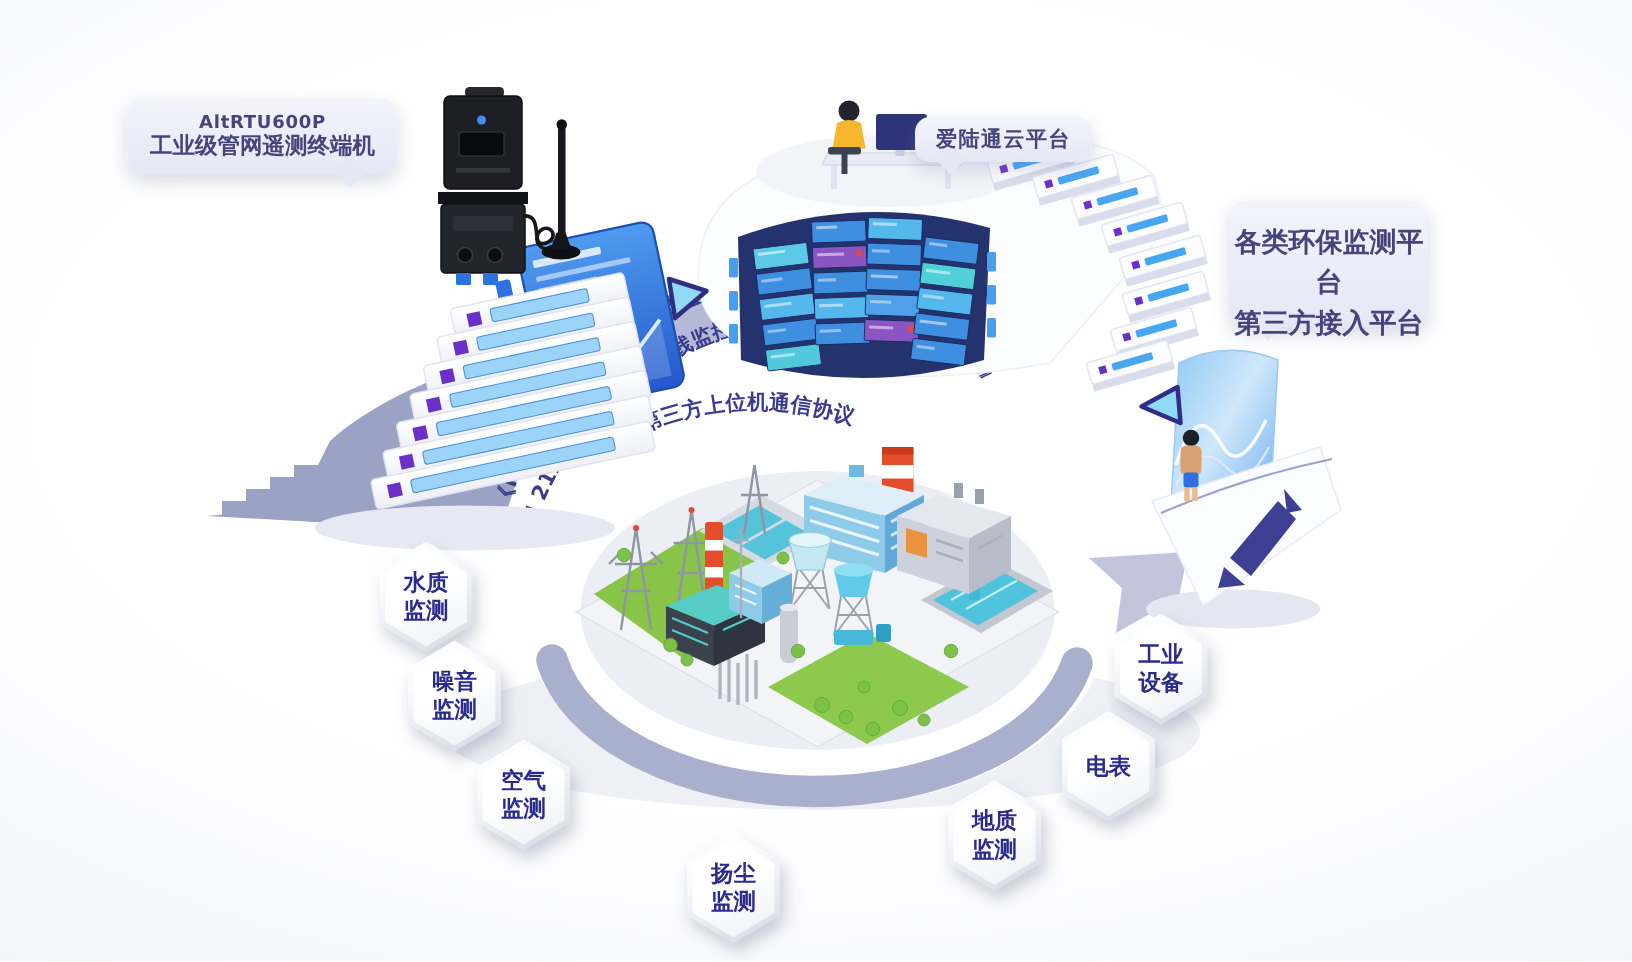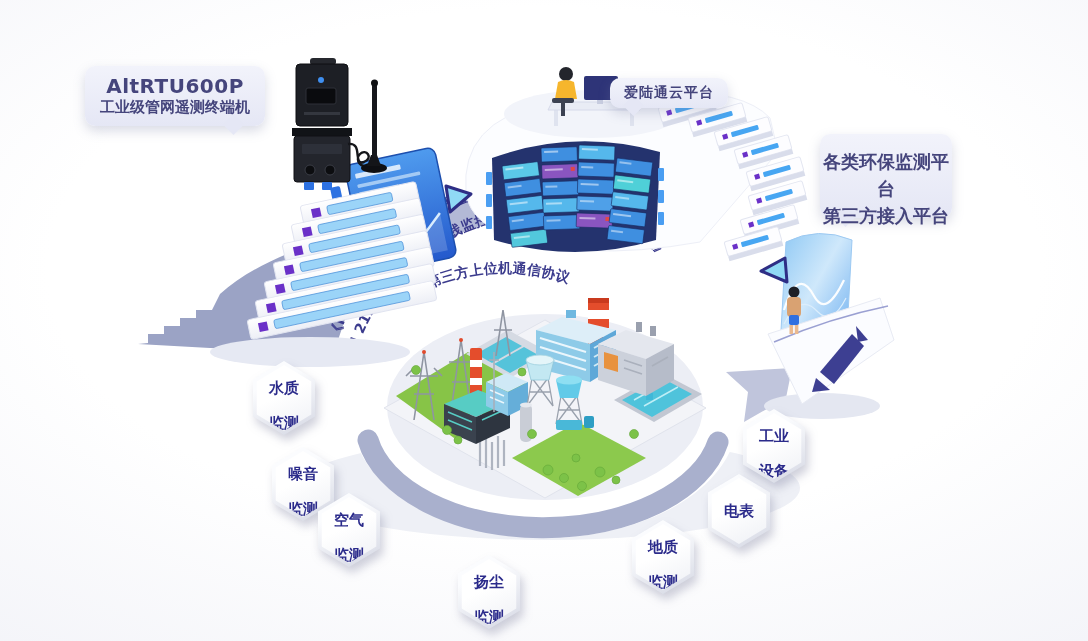--- a/index.html
+++ b/index.html
@@ -8,38 +8,38 @@
     background:radial-gradient(ellipse 95% 85% at 50% 42%, #ffffff 48%, #f0f1f7 100%);}
   svg.scene{position:absolute;left:0;top:0;}
 
   
   .bubble{position:absolute;background:linear-gradient(180deg,#f2f3fb 0%,#e5e7f5 100%);
     border-radius:10px;color:#45457c;font-weight:700;text-align:center;
     box-shadow:0 5px 12px rgba(118,124,162,.28);z-index:6;}
   .bubble .tail{position:absolute;width:15px;height:15px;background:#e5e7f5;
     transform:rotate(45deg);z-index:-1;}
   .bubble-device{left:85px;top:66px;width:172px;padding:8px 4px 9px;}
-  .bubble-device .l1{font-size:20px;letter-spacing:.5px;}
+  .bubble-device .l1{font-size:12px;letter-spacing:.5px;}
   .bubble-device .l2{font-size:15px;margin-top:0;}
   .bubble-device .tail{bottom:-6px;right:24px;}
   .bubble-cloud{left:610px;top:31px;padding:6px 14px;font-size:14px;letter-spacing:1px;margin-top:47px;}
   .bubble-cloud .tail{bottom:-5px;left:16px;}
   .bubble-third{left:820px;top:134px;width:128px;height:70px;padding:14px 2px 0;font-size:18px;line-height:1.5;}
   .bubble-third .tail{bottom:-6px;left:18px;}
 
   
   .hex-shadow{position:absolute;z-index:5;filter:drop-shadow(3px 6px 5px rgba(95,100,135,.30));}
   .hex{width:66px;height:74px;display:flex;align-items:center;justify-content:center;
     clip-path:polygon(50% 0,97% 25%,97% 75%,50% 100%,3% 75%,3% 25%);
     background:linear-gradient(155deg,#fbfcfe 30%,#d4d7e3 100%);}
   .hex-in{width:58px;height:66px;display:flex;flex-direction:column;align-items:center;justify-content:center;
     clip-path:polygon(50% 0,97% 25%,97% 75%,50% 100%,3% 75%,3% 25%);
     background:linear-gradient(155deg,#ffffff 45%,#eef0f5 100%);
     color:#2b2b8b;font-weight:700;font-size:15px;line-height:1.25;text-align:center;}
-  .hex-in span{display:block;margin-top:16px;}
+  .hex-in span{display:block;}
 
   .arc-text{font-weight:700;font-size:14px;fill:#3b3b8d;letter-spacing:.2px;}
 </style>
 </head>
 <body>
 
 <div class="stage">
 
 <svg class="scene" width="1088" height="641" viewBox="0 0 1088 641">
   <defs>
@@ -444,21 +444,21 @@
 </div>
 
 <div class="hex-shadow" style="left:251px;top:361px">
   <div class="hex">
         <div class="hex-in">
     <span>水质</span>
     <span>监测</span>
   </div>
       </div>
 </div>
-<div class="hex-shadow" style="left:270px;top:447px">
+<div class="hex-shadow" style="left:270px;top:427px">
   <div class="hex">
         <div class="hex-in">
     <span>噪音</span>
     <span>监测</span>
   </div>
       </div>
 </div>
 <div class="hex-shadow" style="left:316px;top:493px">
   <div class="hex">
         <div class="hex-in">

